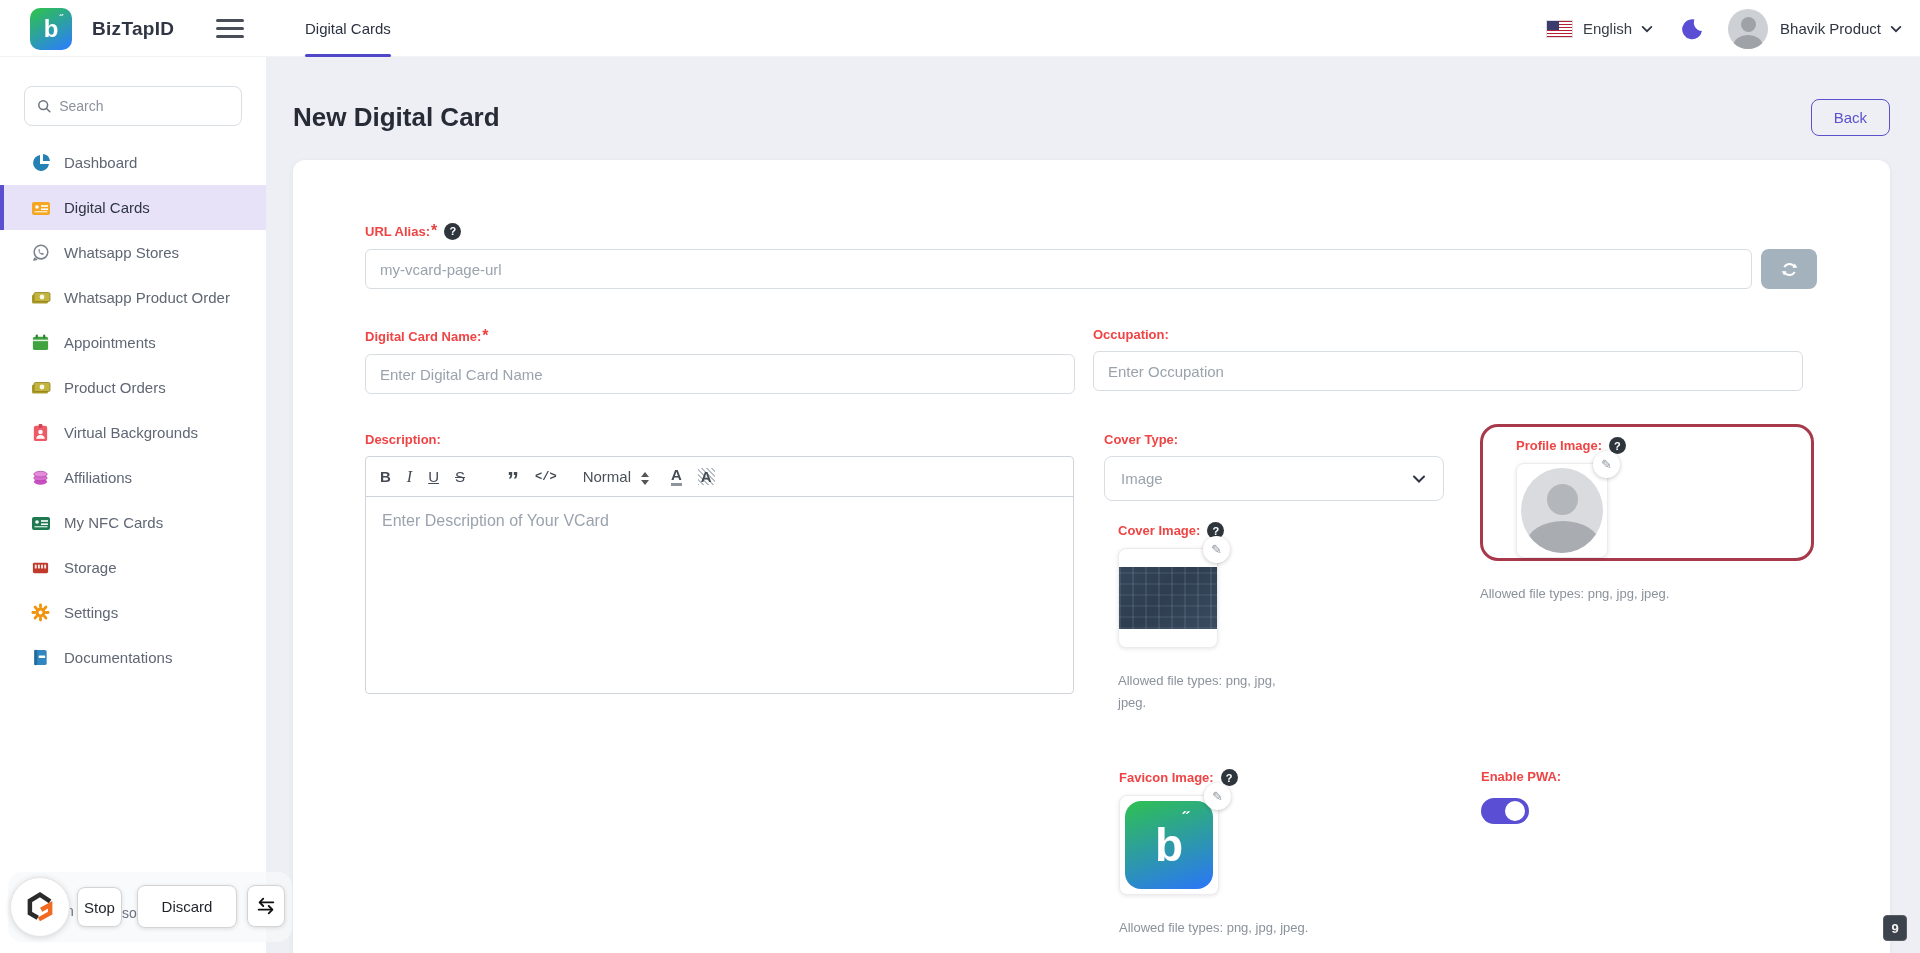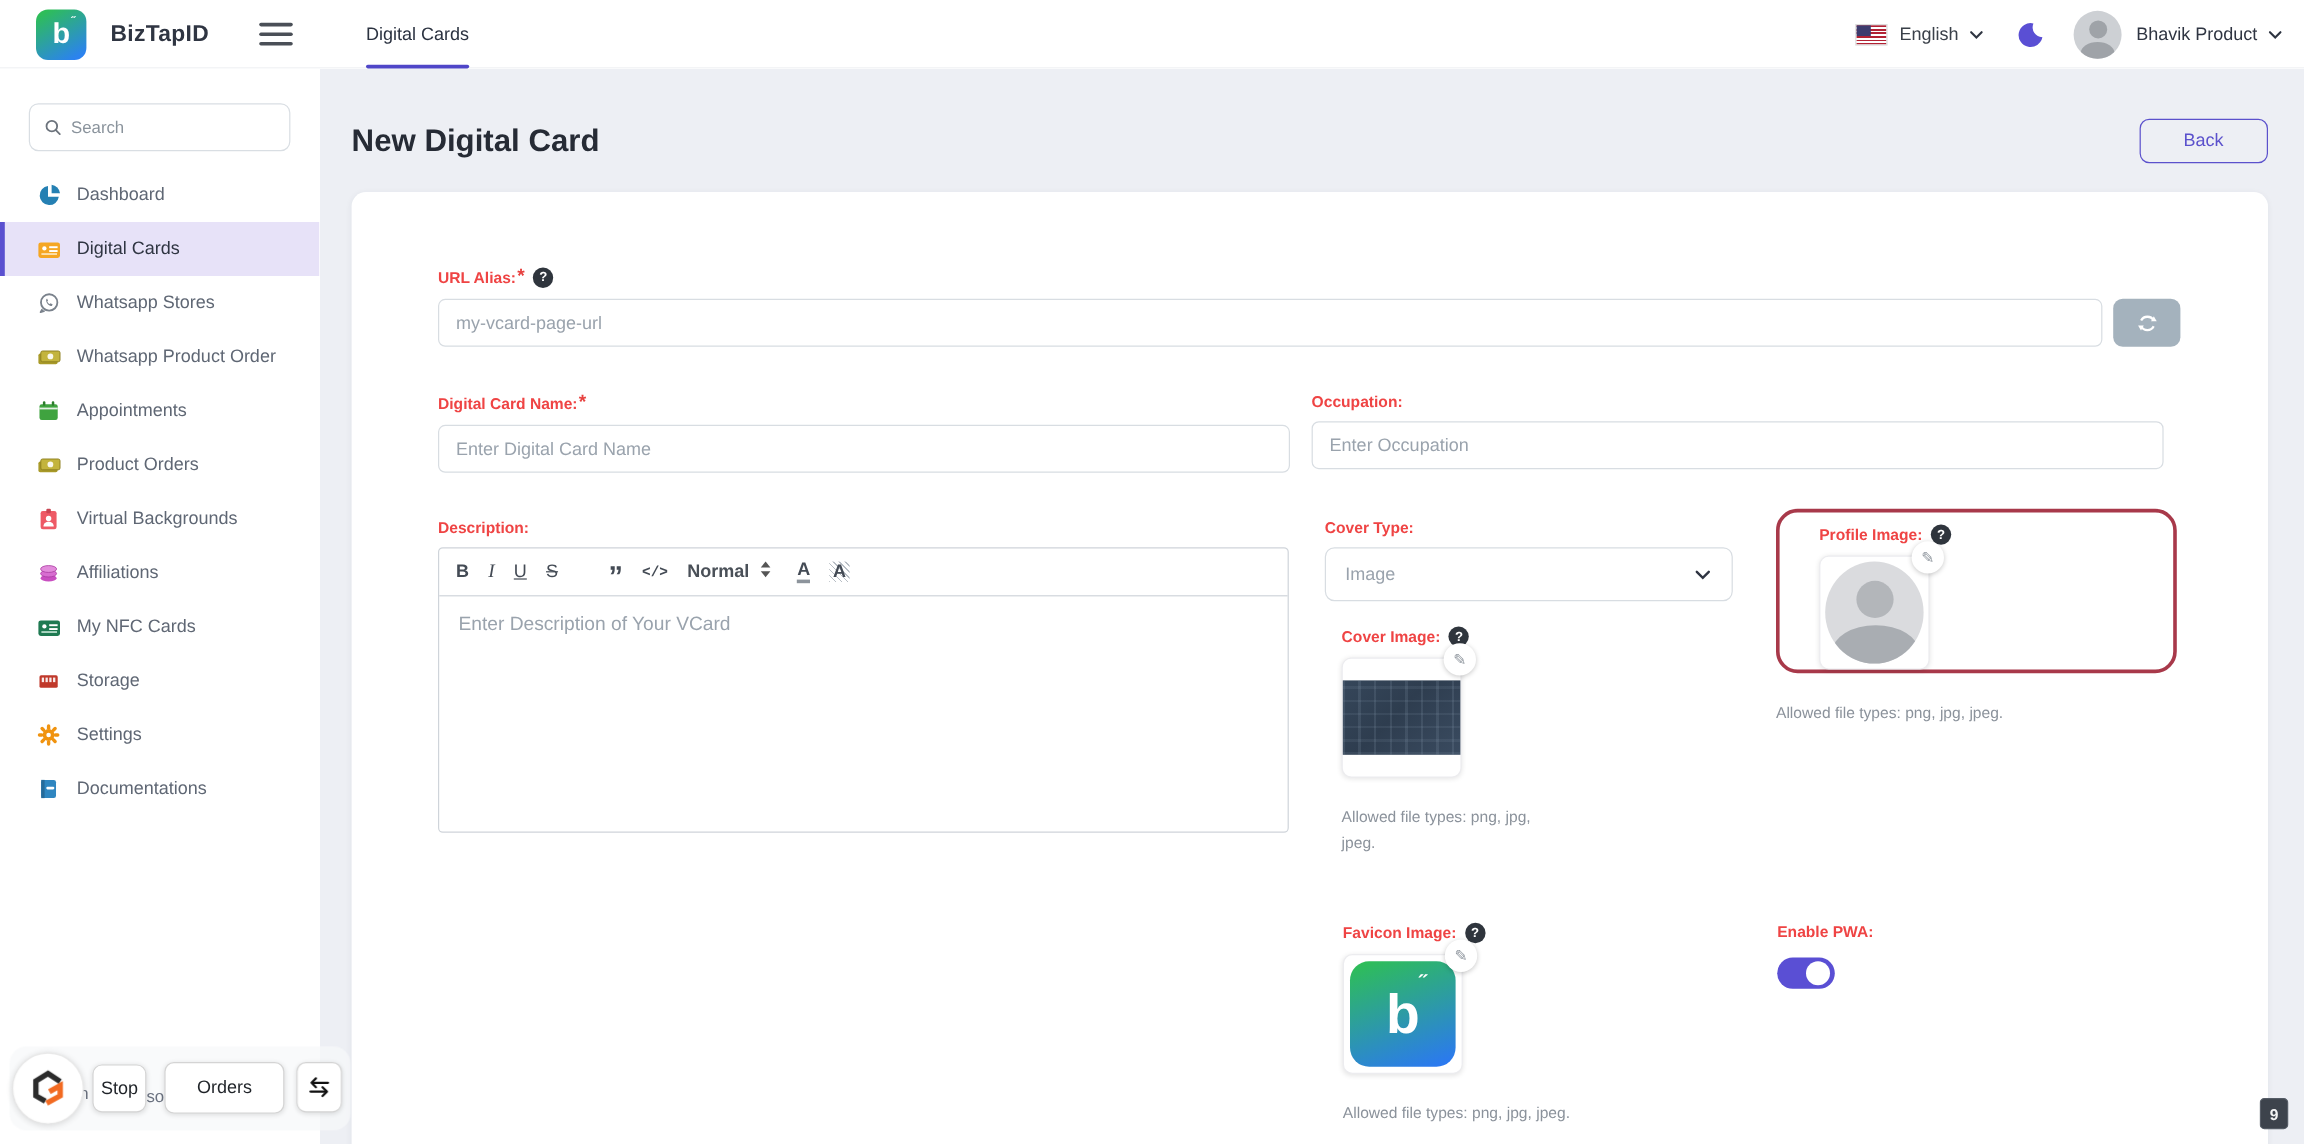--- a/index.html
+++ b/index.html
@@ -43,21 +43,21 @@
     font-size:15px; color:#5f6774; }
   .s-item .s-ico { width:21px; height:21px; margin-right:13px; display:flex; align-items:center; justify-content:center; flex:0 0 21px; }
   .s-item.active { background:#e7e2f8; color:#2f3542; }
   .s-item.active::before { content:""; position:absolute; left:0; top:0; bottom:0; width:4px; background:#5a50d0; }
 
   
   .main { position:absolute; top:57px; left:266px; width:1654px; height:896px; background:#edeff4; }
   .page-head { position:absolute; top:42px; left:27px; right:30px; display:flex; align-items:center; justify-content:space-between; }
   .page-title { font-size:26px; font-weight:600; color:#262b35;text-align:right; }
   .back-btn { border:1.5px solid #5b51cc; color:#5b51cc; background:transparent; border-radius:8px;
-    font-size:15px; padding:9px 36px; cursor:pointer; font-family:"Liberation Sans",sans-serif; }
+    font-size:15px; padding:9px 22px; cursor:pointer; font-family:"Liberation Sans",sans-serif; }
 
   .card { position:absolute; top:103px; left:27px; width:1597px; height:860px; background:#fff;
     border-radius:12px; box-shadow:0 1px 5px rgba(40,50,70,.06); padding:62px 73px 40px 72px; }
 
   .lbl-row { display:flex; align-items:center; margin-bottom:9px; }
   .lbl { font-size:13px; font-weight:600; color:#ef4444; }
   .req { color:#e7413f; font-weight:700; margin-left:1px; }
   .help { width:17px; height:17px; border-radius:50%; background:#2f353d; color:#fff; font-size:11px; font-weight:700;
     display:flex; align-items:center; justify-content:center; margin-left:7px; cursor:pointer; }
 
@@ -77,21 +77,21 @@
   .editor { border:1px solid #cfd4da; border-radius:4px; height:238px; }
   .editor-toolbar { height:40px; border-bottom:1px solid #cfd4da; display:flex; align-items:center; padding:0 14px; gap:16px; color:#444b55; }
   .tb { cursor:pointer; font-size:15px; line-height:1; }
   .tb.bold { font-weight:800; }
   .tb.italic { font-style:italic; font-family:"Liberation Serif",serif; font-size:16px; }
   .tb.underline { text-decoration:underline; }
   .tb.strike { text-decoration:line-through; }
   .tb.quote { font-size:24px; font-weight:700; margin-top:8px; }
   .tb.code { font-family:"Liberation Mono",monospace; font-size:12px; font-weight:700; }
   .tb-sep { width:10px; }
-  .fmt { display:flex; align-items:flex-start; gap:10px; cursor:pointer; color:#4a5058; font-size:15px; margin-left:0;font-weight:bold; }
+  .fmt { display:flex; align-items:flex-end; gap:10px; cursor:pointer; color:#4a5058; font-size:15px; margin-left:10px; }
   .fmt .tris { display:flex; flex-direction:column; gap:3px; }
   .fmt .tri-up { width:0; height:0; border-left:4px solid transparent; border-right:4px solid transparent; border-bottom:5px solid #555; }
   .fmt .tri-dn { width:0; height:0; border-left:4px solid transparent; border-right:4px solid transparent; border-top:5px solid #555; }
   .tb.a-color { border-bottom:3px solid #8d949c; padding-bottom:1px; font-weight:600; margin-left:6px; }
   .tb.a-bg { font-weight:600; padding:1px 3px;
     background:repeating-linear-gradient(45deg,#b8bec5 0 1px,transparent 1px 3.5px); }
   .editor-body { padding:15px 16px; font-size:16px; color:#9aa3ad; cursor:text; height:196px; }
 
   .row3 .right { width:714px; display:flex; }
   .cover-col { width:340px; }
@@ -484,21 +484,21 @@
 <div class="ov-backdrop"></div>
 <span class="frag f1">n</span>
 <span class="frag f2">so</span>
 <div class="ext-logo">
   <svg width="36" height="36" viewBox="0 0 32 32">
     <polyline points="25,11 16,5 7,10.5 7,21.5 14,25.5" fill="none" stroke="#2b2b2b" stroke-width="4" stroke-linejoin="miter"></polyline>
     <polyline points="15,27 25,21.5 25,14 17,18.5" fill="none" stroke="#f26a21" stroke-width="4" stroke-linejoin="miter"></polyline>
   </svg>
 </div>
 <button class="ov-btn ov-stop">Stop</button>
-<button class="ov-btn ov-discard">Orders</button>
+<button class="ov-btn ov-discard">Discard</button>
 <button class="ov-btn ov-arrows">
   <svg width="22" height="22" viewBox="0 0 24 24">
     <g fill="none" stroke="#111" stroke-width="2" stroke-linecap="round" stroke-linejoin="round">
       <path d="M20 8 H6"></path>
         <path d="M9 4 L5 8 L9 12"></path>
       <path d="M4 16 H18"></path>
         <path d="M15 12 L19 16 L15 20"></path>
       </g>
   </svg>
 </button>

